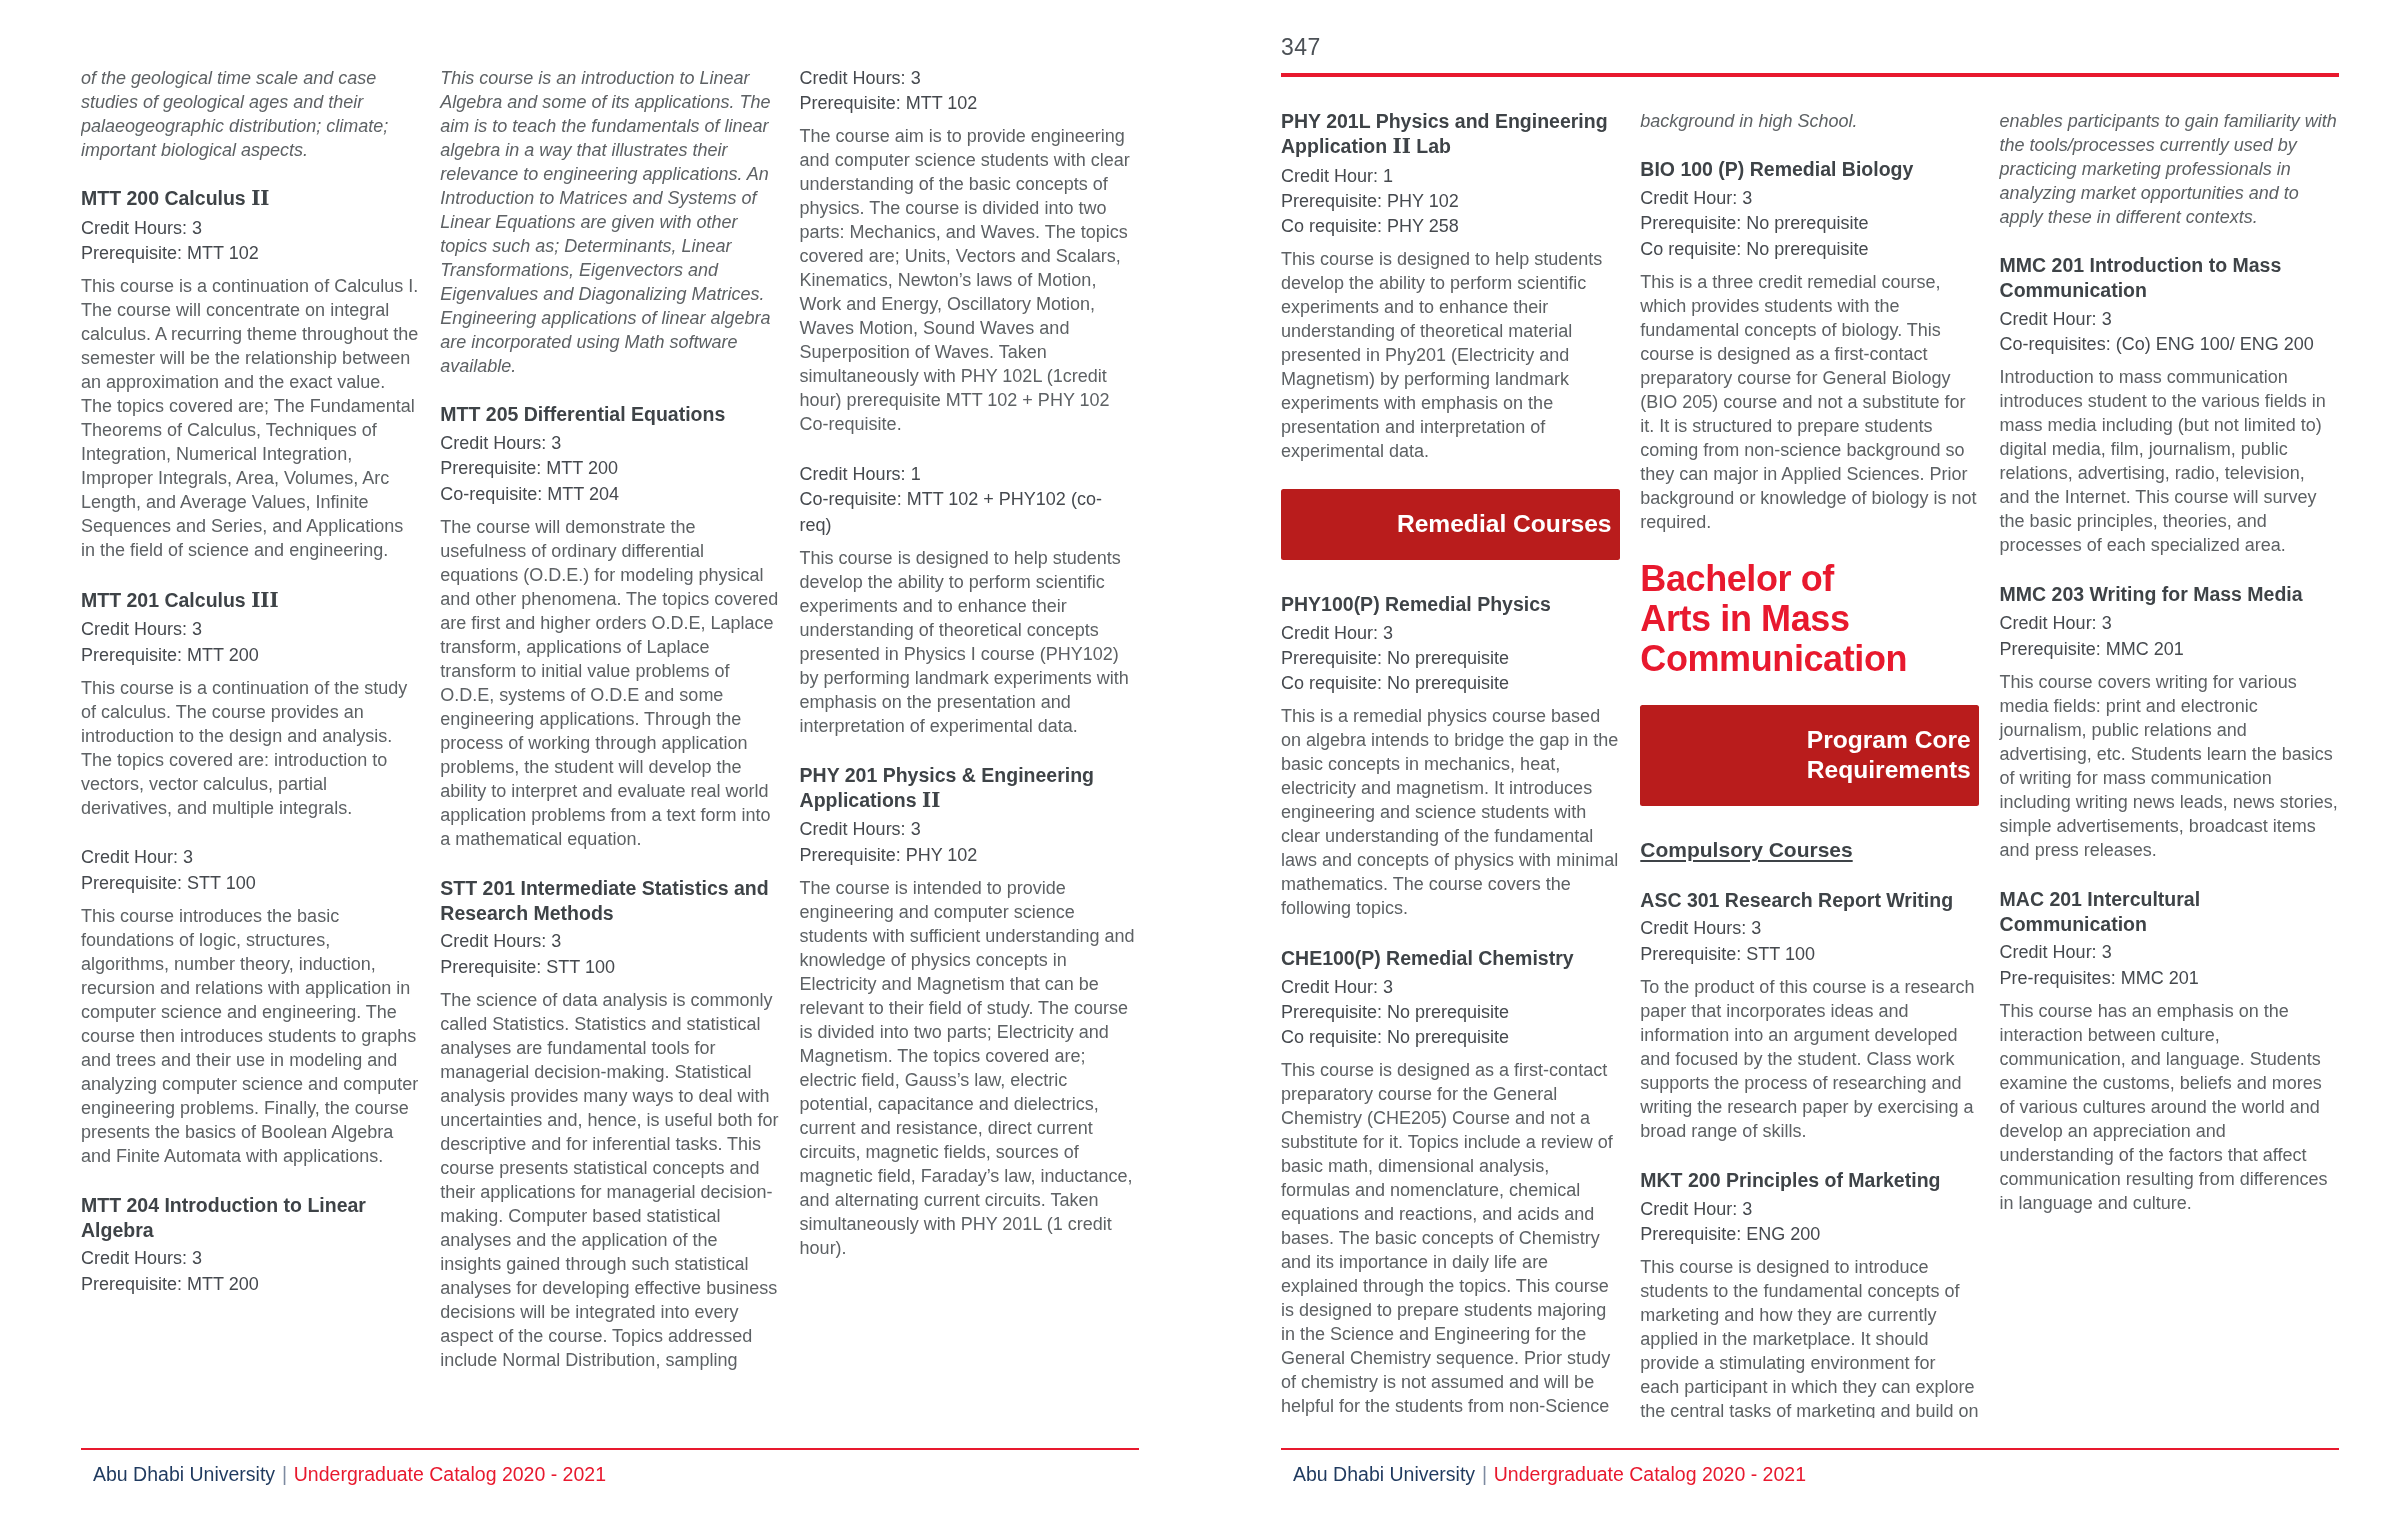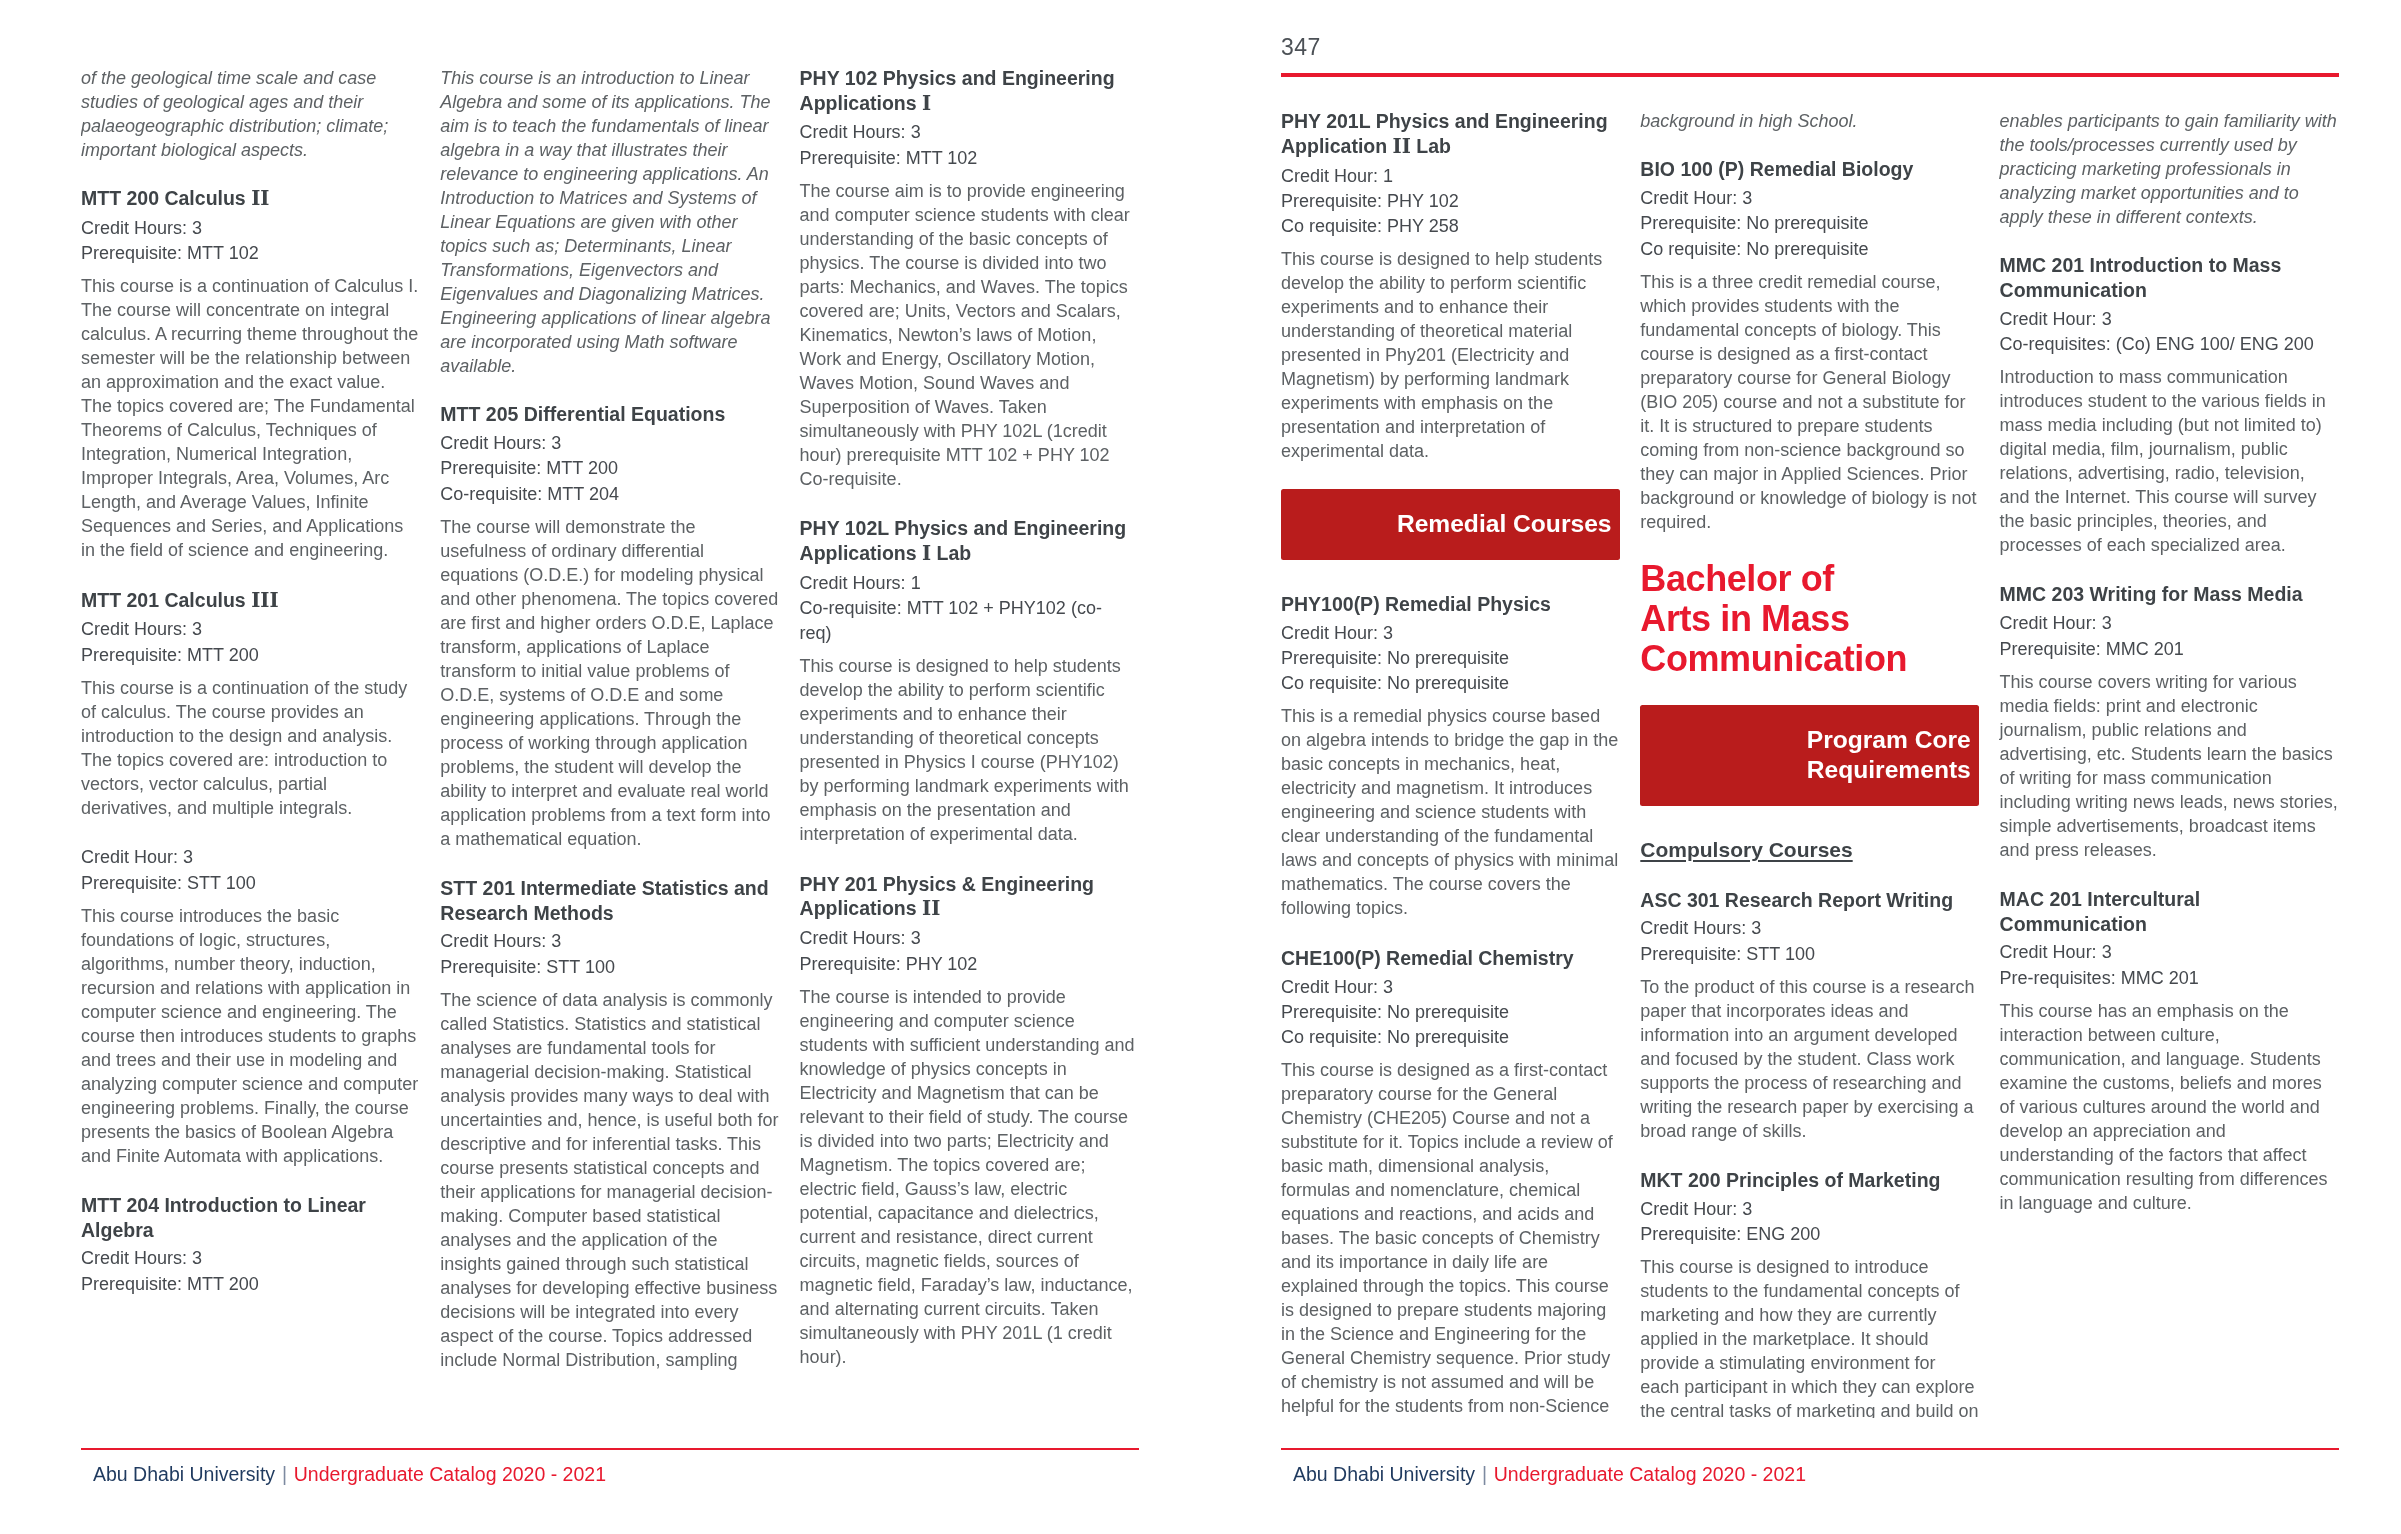--- a/index.html
+++ b/index.html
@@ -74,27 +74,25 @@
           </article>
           <article class="course">
             <h3 class="course-title">STT 201 Intermediate Statistics and Research Methods</h3>
             <div class="meta-line">Credit Hours: 3</div>
             <div class="meta-line">Prerequisite: STT 100</div>
             <p class="course-body">The science of data analysis is commonly called Statistics.  Statistics and statistical analyses are fundamental tools for managerial decision-making.   Statistical analysis provides many ways to deal with uncertainties and, hence, is useful both for descriptive and for inferential tasks.  This course presents statistical concepts and their applications for managerial decision-making.  Computer based statistical analyses and the application of the insights gained through such statistical analyses for developing effective business decisions will be integrated into every aspect of the course.  Topics addressed include Normal Distribution, sampling distributions, estimation techniques, hypothesis testing</p>
           </article>
         </div>
         <div class="column">
           <article class="course">
-            <h3 class="course-title">PHY 102 Physics and Engineering Applications <span class="rn">I</span></h3>
             <div class="meta-line">Credit Hours: 3</div>
             <div class="meta-line">Prerequisite: MTT 102</div>
             <p class="course-body">The course aim is to provide engineering and computer science students with clear understanding of the basic concepts of physics. The course is divided into two parts: Mechanics, and Waves. The topics covered are; Units, Vectors and Scalars, Kinematics, Newton’s laws of Motion, Work and Energy, Oscillatory Motion, Waves Motion, Sound Waves and Superposition of Waves. Taken simultaneously with PHY 102L (1credit hour) prerequisite MTT 102 + PHY 102 Co-requisite.</p>
           </article>
           <article class="course">
-            <h3 class="course-title">PHY 102L Physics and Engineering Applications <span class="rn">I</span> Lab</h3>
             <div class="meta-line">Credit Hours: 1</div>
             <div class="meta-line">Co-requisite: MTT 102 + PHY102 (co- req)</div>
             <p class="course-body">This course is designed to help students develop the ability to perform scientific experiments and to enhance their understanding of theoretical concepts presented in Physics I course (PHY102) by performing landmark experiments with emphasis on the presentation and interpretation of experimental data.</p>
           </article>
           <article class="course">
             <h3 class="course-title">PHY 201 Physics &amp; Engineering Applications <span class="rn">II</span></h3>
             <div class="meta-line">Credit Hours: 3</div>
             <div class="meta-line">Prerequisite: PHY 102</div>
             <p class="course-body">The course is intended to provide engineering and computer science students with sufficient understanding and knowledge of physics concepts in Electricity and Magnetism that can be relevant to their field of study. The course is divided into two parts; Electricity and Magnetism. The topics covered are; electric field, Gauss’s law, electric potential, capacitance and dielectrics, current and resistance, direct current circuits, magnetic fields, sources of magnetic field, Faraday’s law, inductance, and alternating current circuits. Taken simultaneously with PHY 201L (1 credit hour).</p>
           </article>

